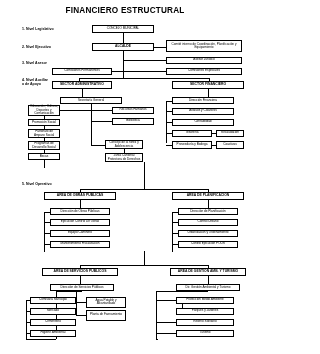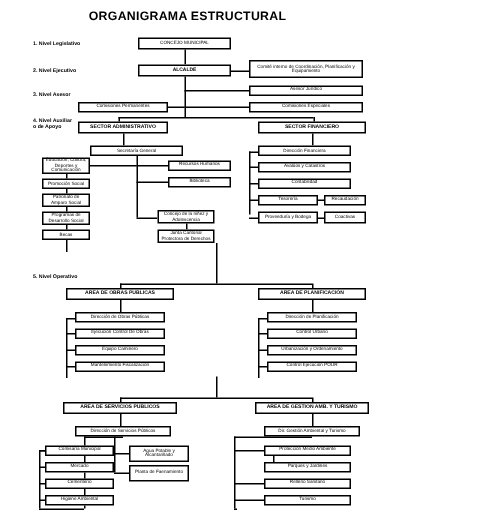--- a/index.html
+++ b/index.html
@@ -36,21 +36,21 @@
   
   .ln{position:absolute;background:#000;}
   .lnv{width:0.5px;}
   .lnh{height:0.5px;}
 </style>
 </head>
 <body>
 
 <div id="sheet">
 
-  <div class="title">ORGANIGRAMA ESTRUCTURAL</div>
+  <div class="title">FINANCIERO ESTRUCTURAL</div>
 
   <div class="lvl" style="left:22px;top:27px;"><span>1.</span> <span>Nivel Legislativo</span></div>
   <div class="lvl" style="left:22px;top:45px;"><span>2.</span> <span>Nivel Ejecutivo</span></div>
   <div class="lvl" style="left:22px;top:61px;"><span>3.</span> <span>Nivel Asesor</span></div>
   <div class="lvl" style="left:22px;top:78px;width:32px;"><span>4.</span> <span>Nivel Auxiliar
 o de Apoyo</span></div>
   <div class="lvl" style="left:22px;top:182px;"><span>5.</span> <span>Nivel Operativo</span></div>
 
   <div class="bx" style="left:92px;top:25px;width:62px;height:8px;">CONCEJO MUNICIPAL</div>
 

